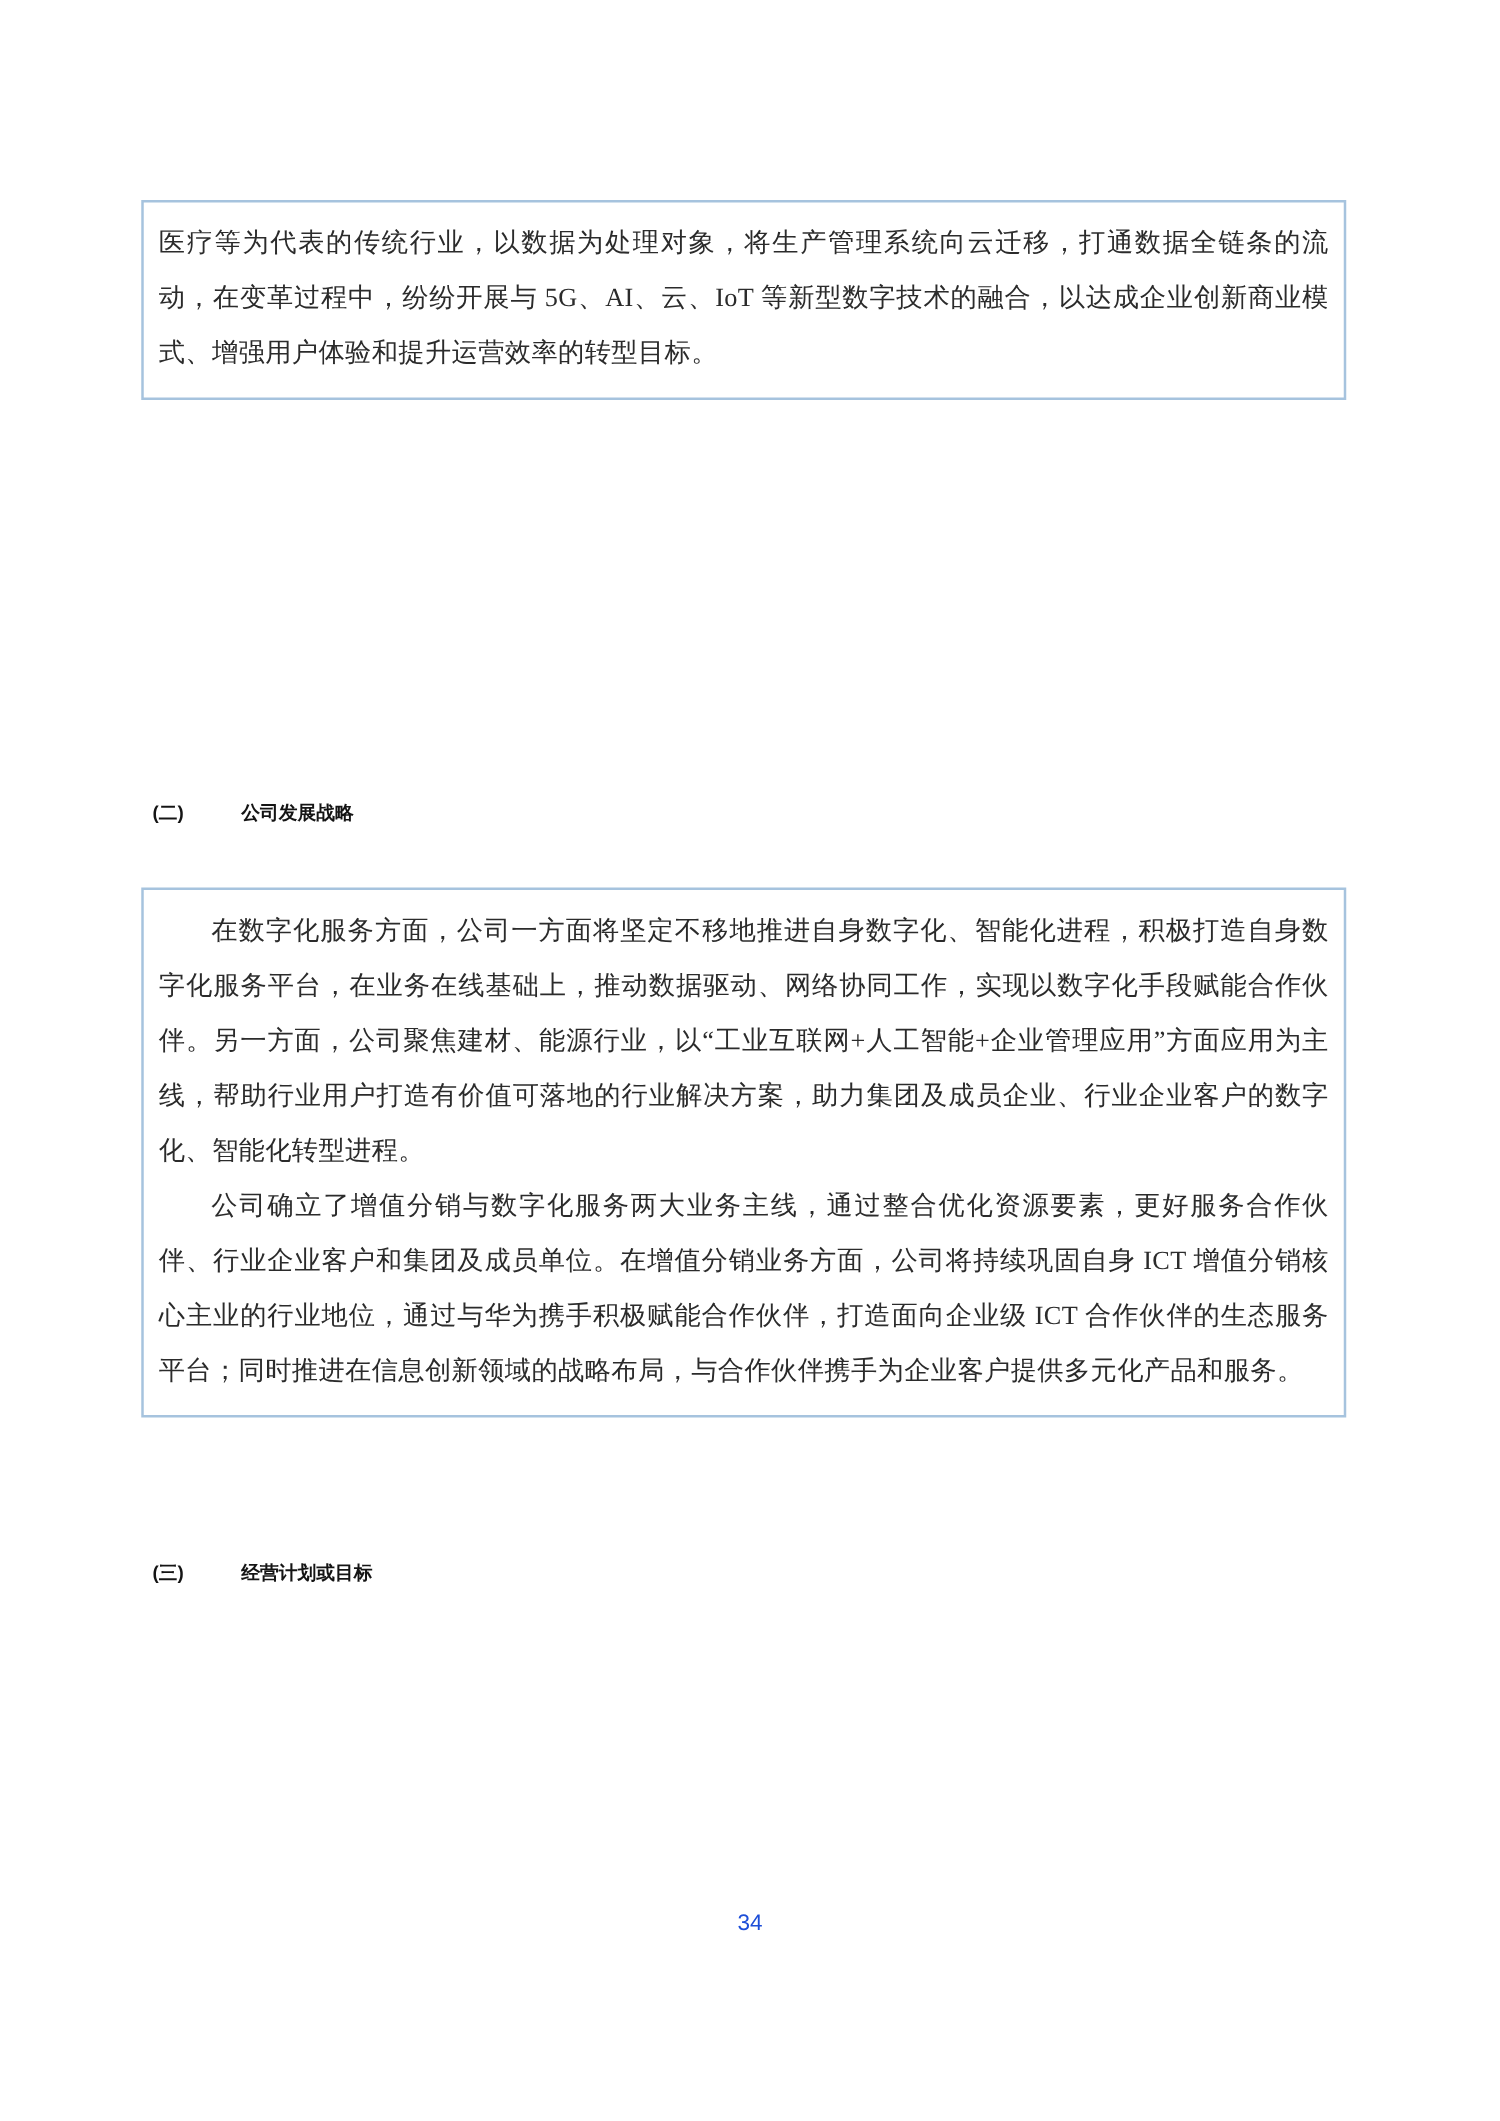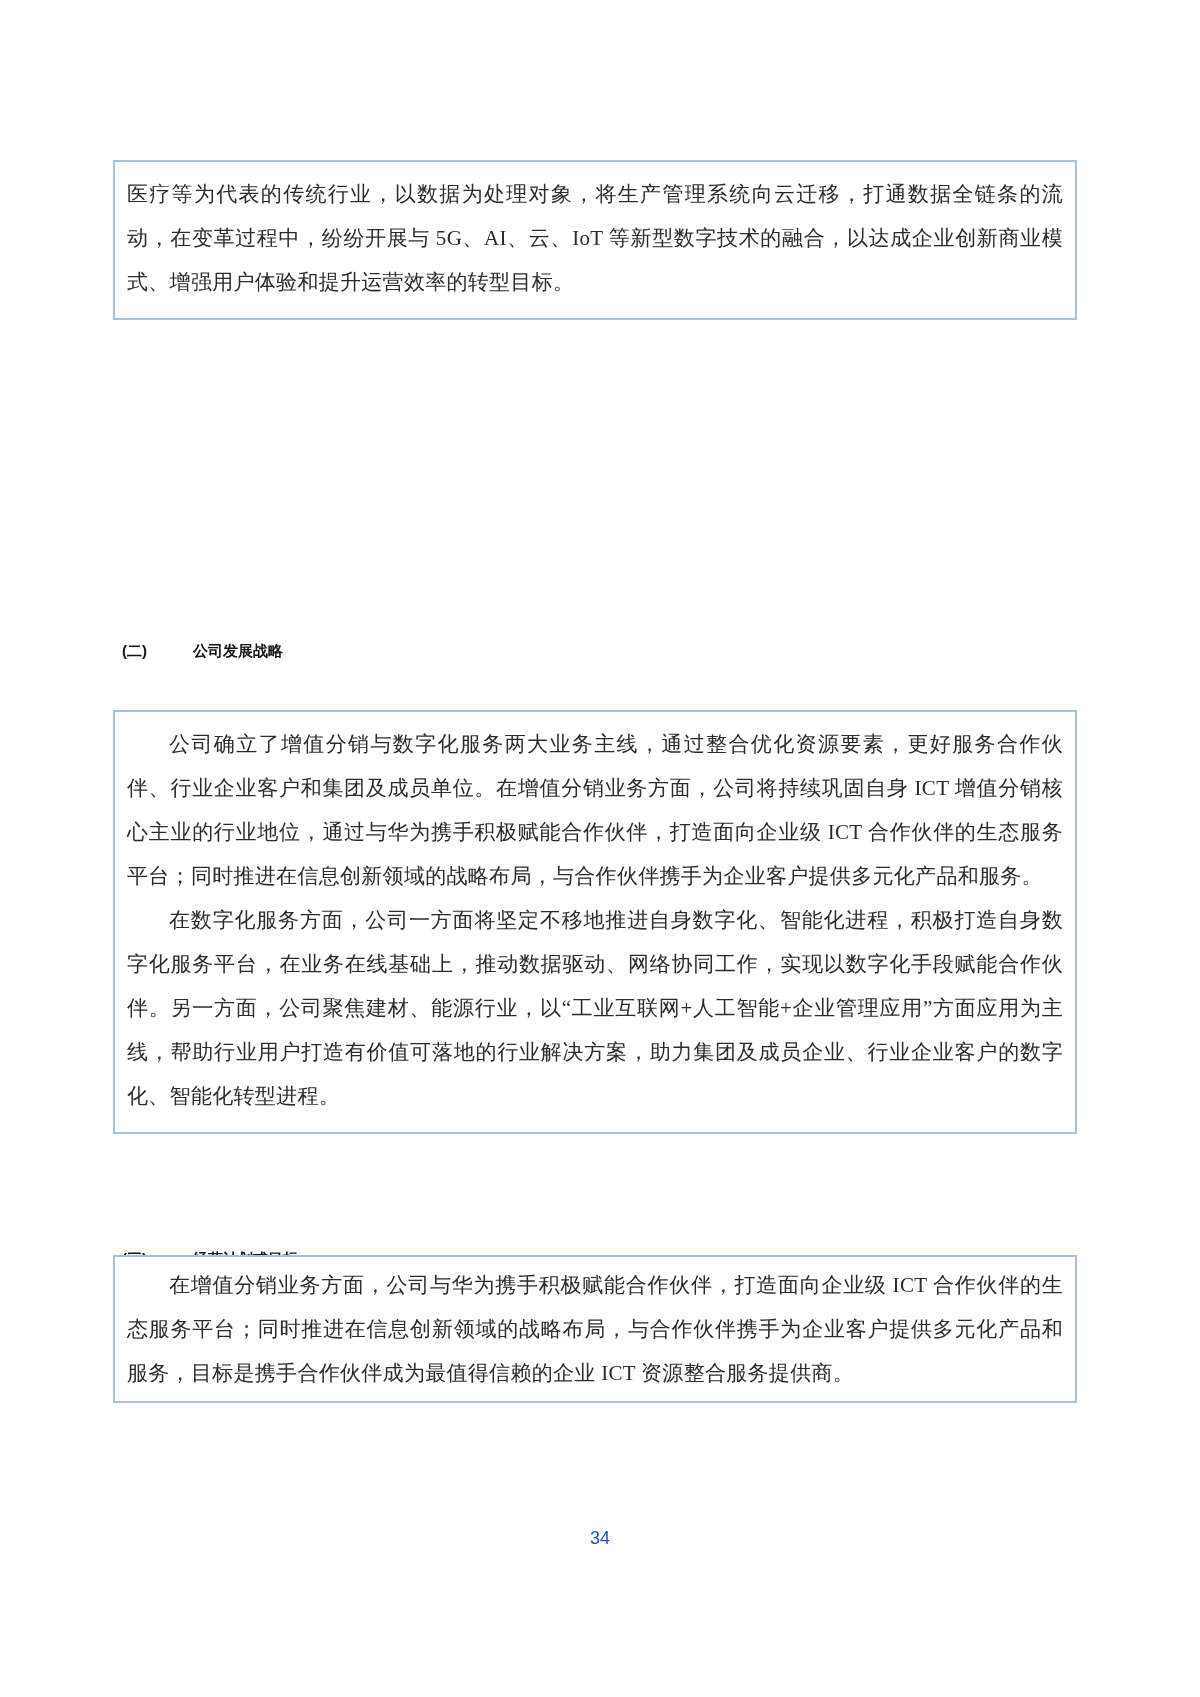--- a/index.html
+++ b/index.html
@@ -71,27 +71,24 @@
 
   <section class="text-box" id="box1">
     <p class="para no-indent">医疗等为代表的传统行业，以数据为处理对象，将生产管理系统向云迁移，打通数据全链条的流动，在变革过程中，纷纷开展与 5G、AI、云、IoT 等新型数字技术的融合，以达成企业创新商业模式、增强用户体验和提升运营效率的转型目标。</p>
   </section>
 
   <h2 class="section-heading" id="heading2">
     <span class="sec-num">(二)</span><span class="sec-title">公司发展战略</span>
   </h2>
 
   <section class="text-box" id="box2">
+    <p class="para">在数字化服务方面，公司一方面将坚定不移地推进自身数字化、智能化进程，积极打造自身数字化服务平台，在业务在线基础上，推动数据驱动、网络协同工作，实现以数字化手段赋能合作伙伴。另一方面，公司聚焦建材、能源行业，以“工业互联网+人工智能+企业管理应用”方面应用为主线，帮助行业用户打造有价值可落地的行业解决方案，助力集团及成员企业、行业企业客户的数字化、智能化转型进程。</p>
     <p class="para">公司确立了增值分销与数字化服务两大业务主线，通过整合优化资源要素，更好服务合作伙伴、行业企业客户和集团及成员单位。在增值分销业务方面，公司将持续巩固自身 ICT 增值分销核心主业的行业地位，通过与华为携手积极赋能合作伙伴，打造面向企业级 ICT 合作伙伴的生态服务平台；同时推进在信息创新领域的战略布局，与合作伙伴携手为企业客户提供多元化产品和服务。</p>
-    <p class="para">在数字化服务方面，公司一方面将坚定不移地推进自身数字化、智能化进程，积极打造自身数字化服务平台，在业务在线基础上，推动数据驱动、网络协同工作，实现以数字化手段赋能合作伙伴。另一方面，公司聚焦建材、能源行业，以“工业互联网+人工智能+企业管理应用”方面应用为主线，帮助行业用户打造有价值可落地的行业解决方案，助力集团及成员企业、行业企业客户的数字化、智能化转型进程。</p>
   </section>
 
   <h2 class="section-heading" id="heading3">
     <span class="sec-num">(三)</span><span class="sec-title">经营计划或目标</span>
   </h2>
 
-  <section class="text-box" id="box3">
-    <p class="para">在增值分销业务方面，公司与华为携手积极赋能合作伙伴，打造面向企业级 ICT 合作伙伴的生态服务平台；同时推进在信息创新领域的战略布局，与合作伙伴携手为企业客户提供多元化产品和服务，目标是携手合作伙伴成为最值得信赖的企业 ICT  资源整合服务提供商。</p>
-  </section>
 
   <div class="page-number">34</div>
 
 </div>
 
 </body></html>

